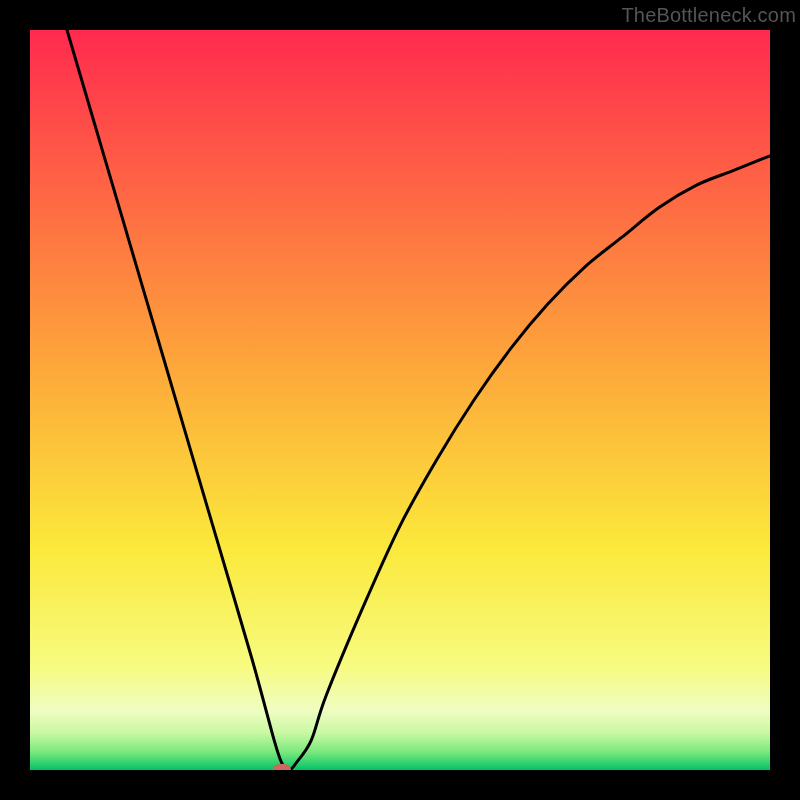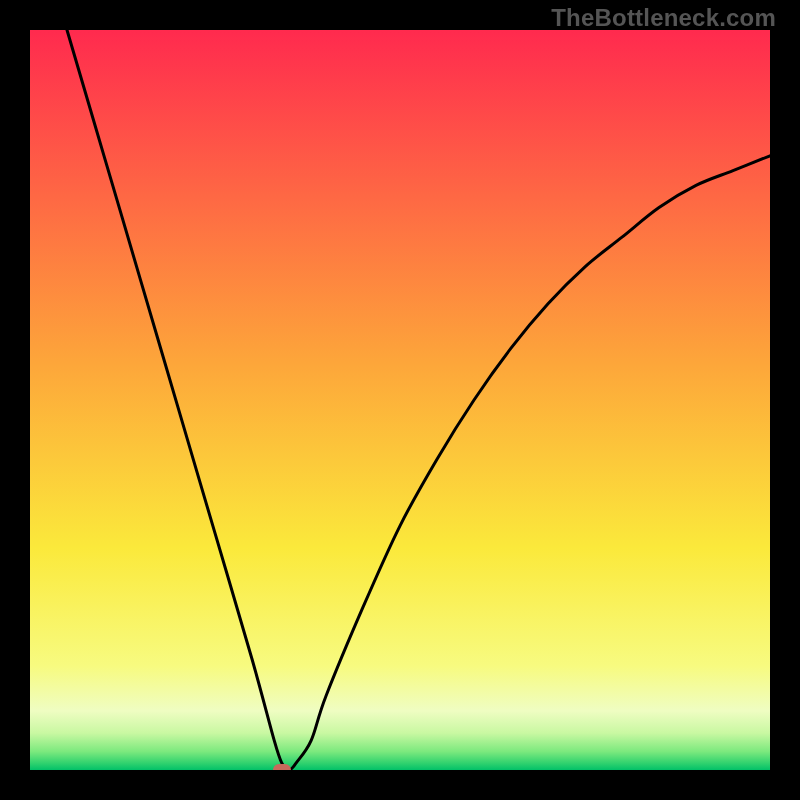--- a/index.html
+++ b/index.html
@@ -30,24 +30,24 @@
   .gradient {
     position: absolute;
     left: 0;
     top: 0;
     width: 100%;
     height: 100%;
   }
   .watermark {
     position: absolute;
     top: 4px;
-    right: 24px;
+    right: 4px;
     color: #555;
-    font-size: 24px;
-    font-weight: 700;
+    font-size: 20px;
+    font-weight: 400;
     letter-spacing: 0.2px;
   }
   svg.curve {
     position: absolute;
     left: 0;
     top: 0;
     width: 100%;
     height: 100%;
   }
   .marker {

